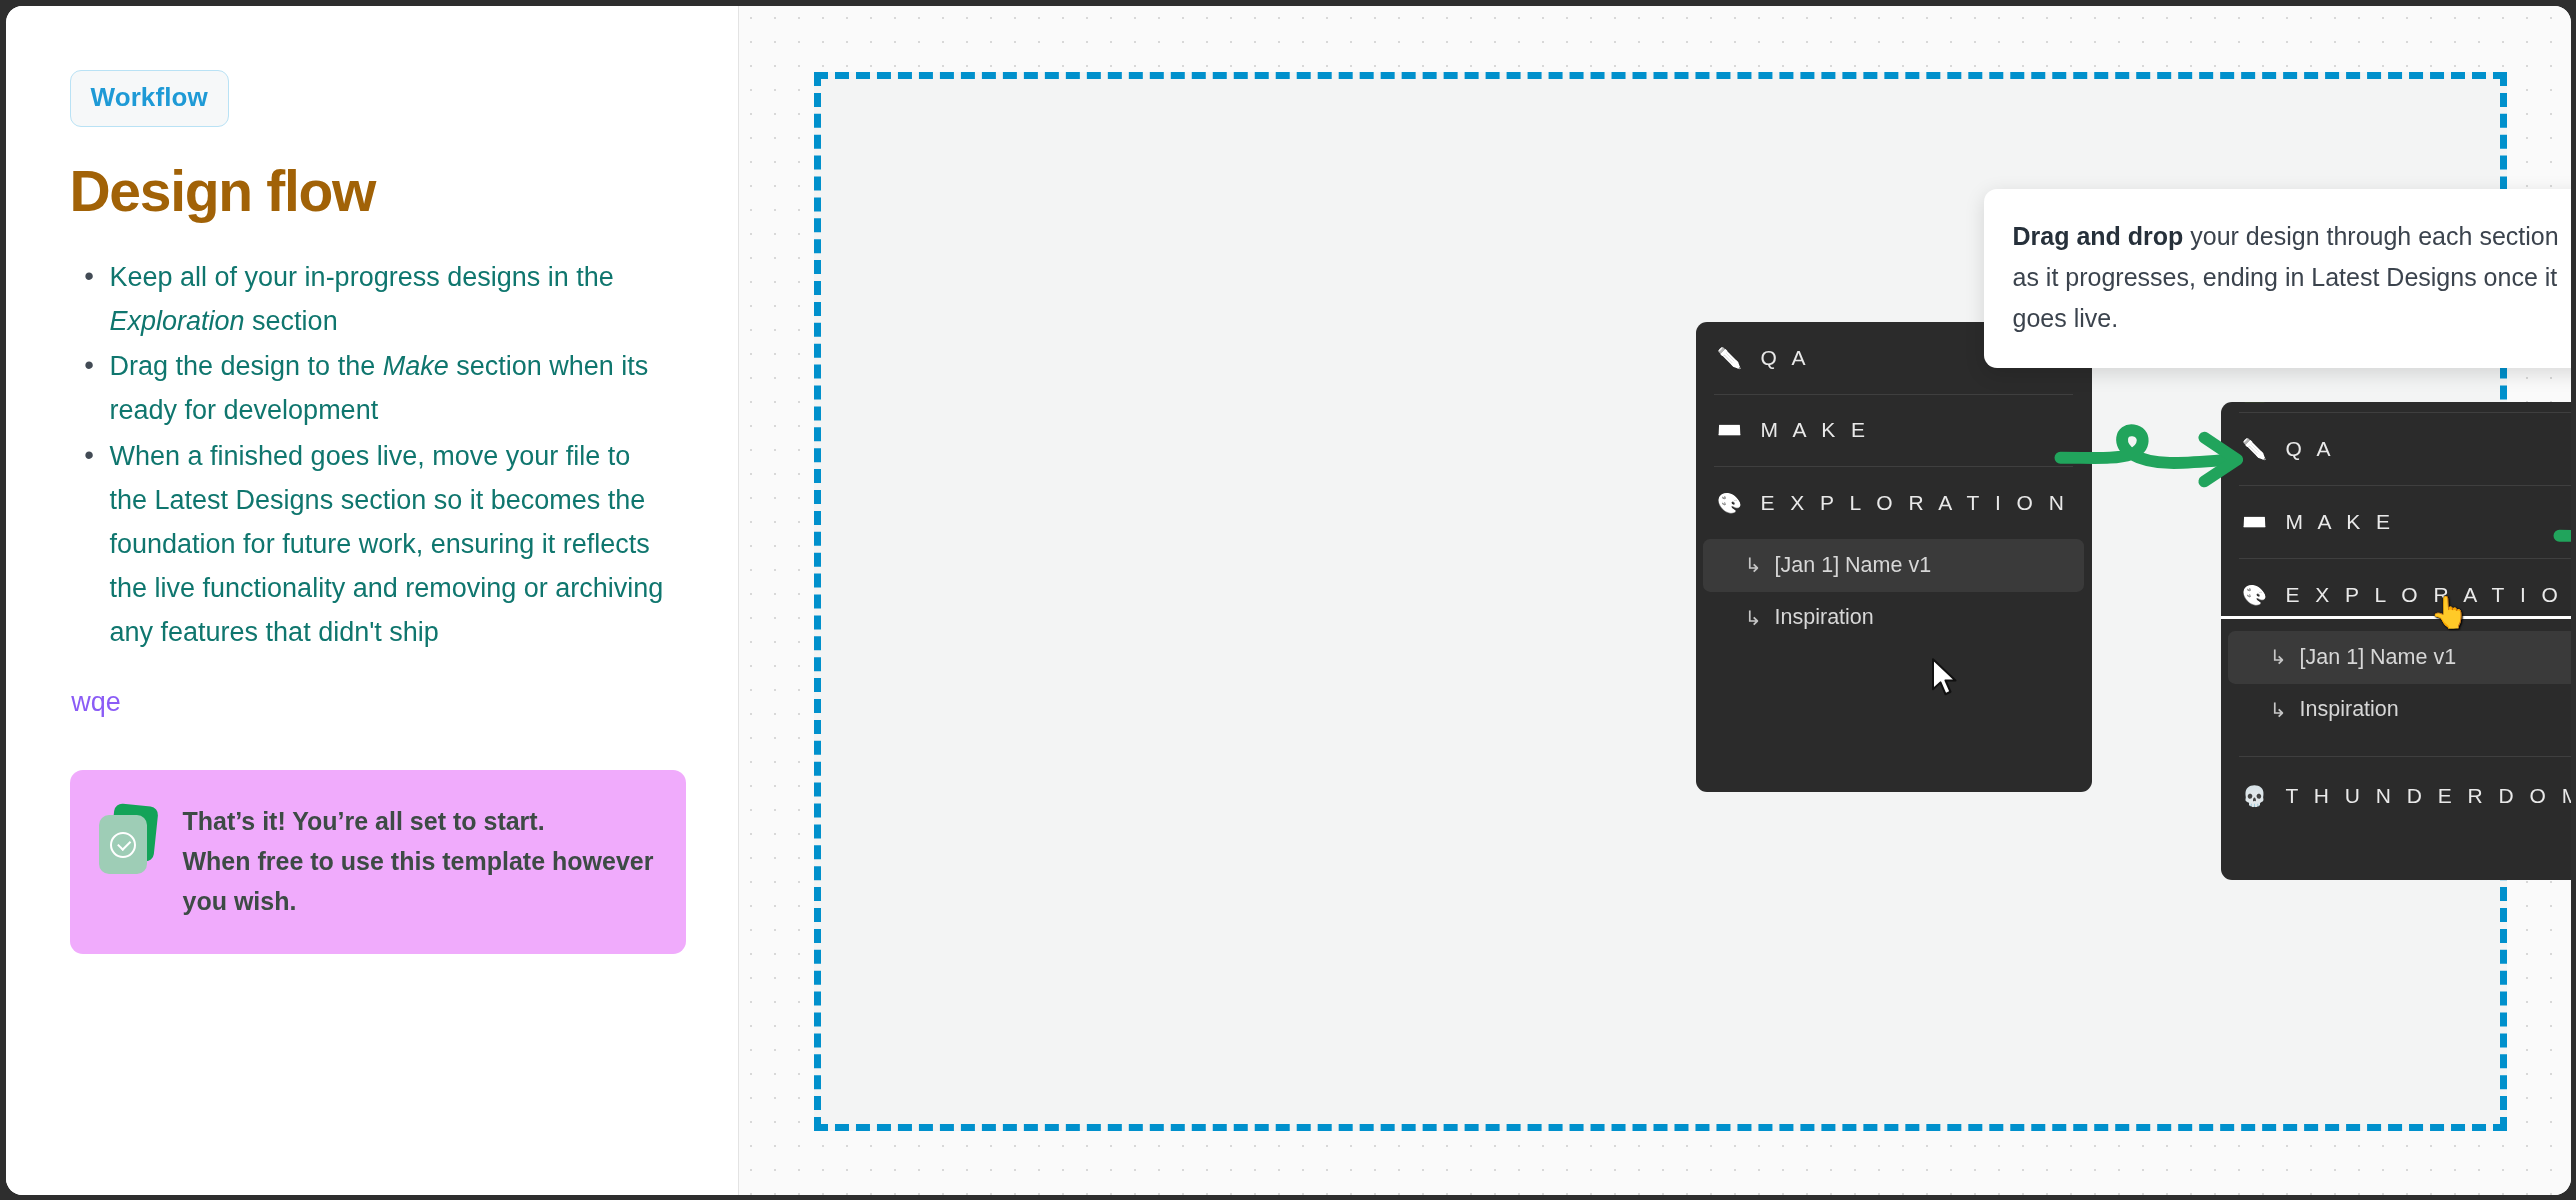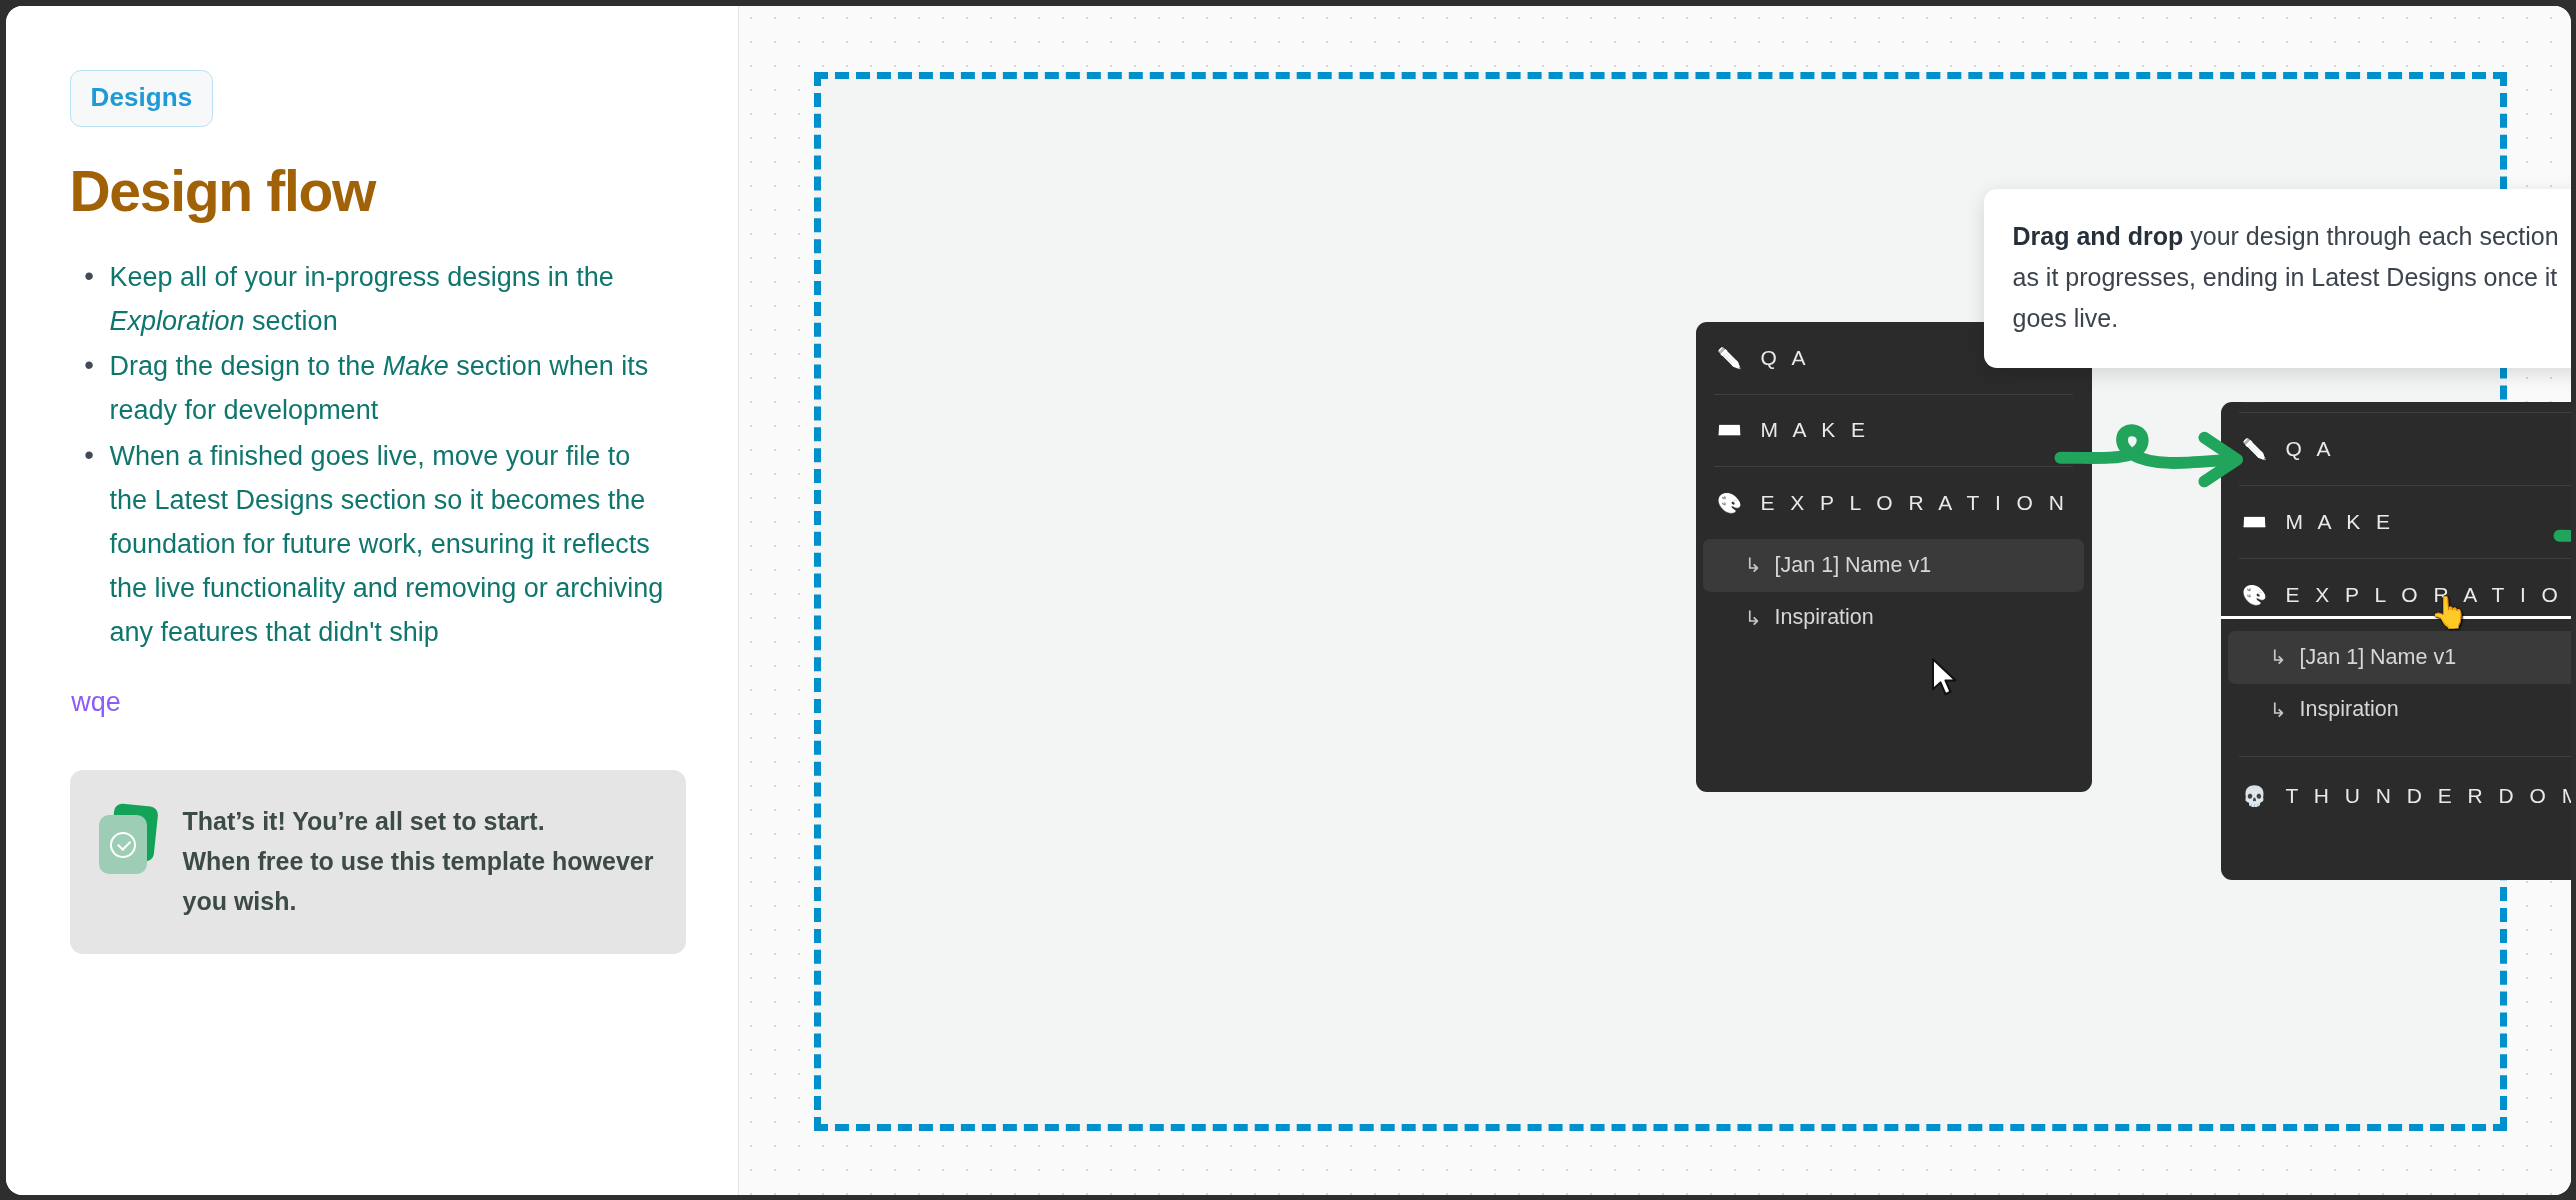--- a/index.html
+++ b/index.html
@@ -75,21 +75,21 @@
     line-height: 44px;
     color: #8b5cf6;
     margin-top: 26px;
     padding-left: 1.8px;
   }
 
   
   #callout {
     margin-top: 46px;
     width: 616px;
-    background: #e5e5e5;
+    background: #f0abfc;
     border-radius: 13px;
     padding: 31px 27.5px 33px 29px;
     display: flex;
     gap: 24px;
     align-items: flex-start;
   }
   #callout-icon {
     position: relative;
     width: 60px; height: 68px;
     flex: 0 0 60px;
@@ -234,21 +234,21 @@
   #arrow-1 { left: 1319px; top: 408px; }
   #arrow-2 { left: 1818px; top: 486px; }
 </style>
 </head>
 <body>
 
 <div id="window">
 
   <div id="left-pane">
 
-    <div id="workflow-badge">Designs</div>
+    <div id="workflow-badge">Workflow</div>
 
     <h1 id="page-title">Design flow</h1>
 
     <ul id="bullet-list">
         <li><span>Keep all of your in-progress designs in the </span><i>Exploration</i><span> section</span></li>
         <li><span>Drag the design to the </span><i>Make</i><span> section when its ready for development</span></li>
         <li><span>When a finished goes live, move your file to the Latest Designs section so it becomes the foundation for future work, ensuring it reflects the live functionality and removing or archiving any features that didn't ship</span></li>
       </ul>
 
     <p id="free-text">wqe</p>

